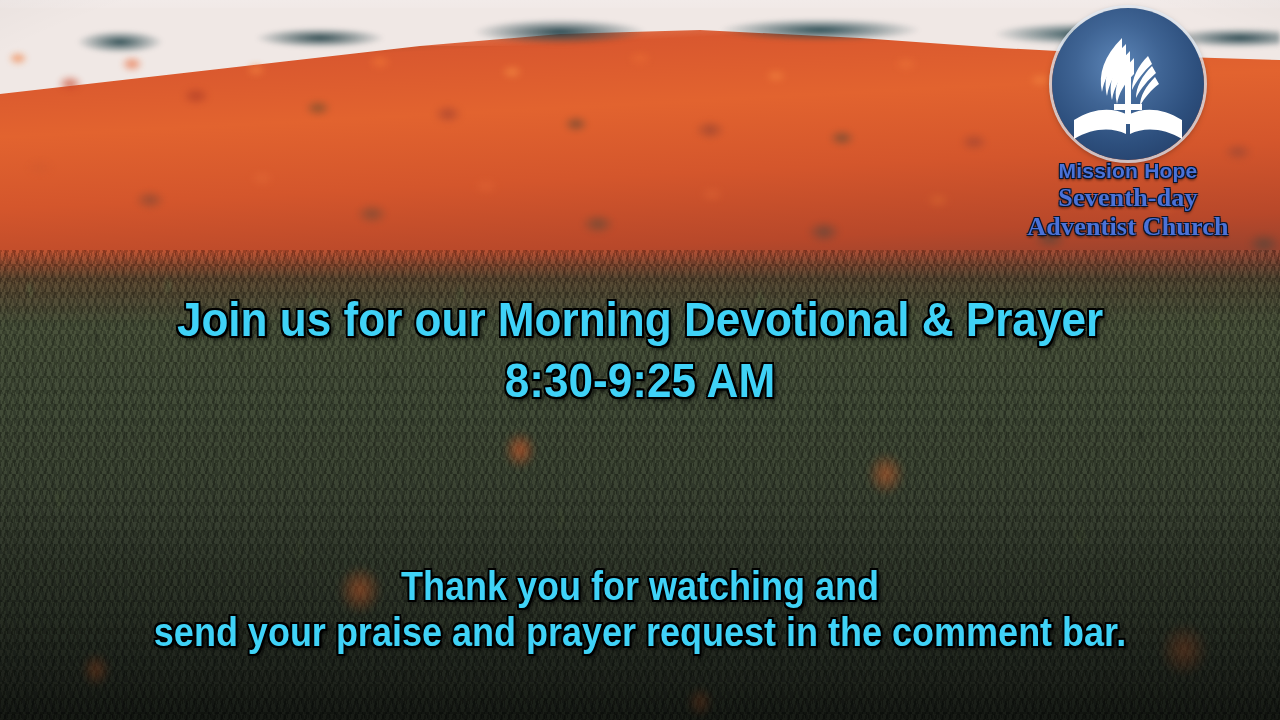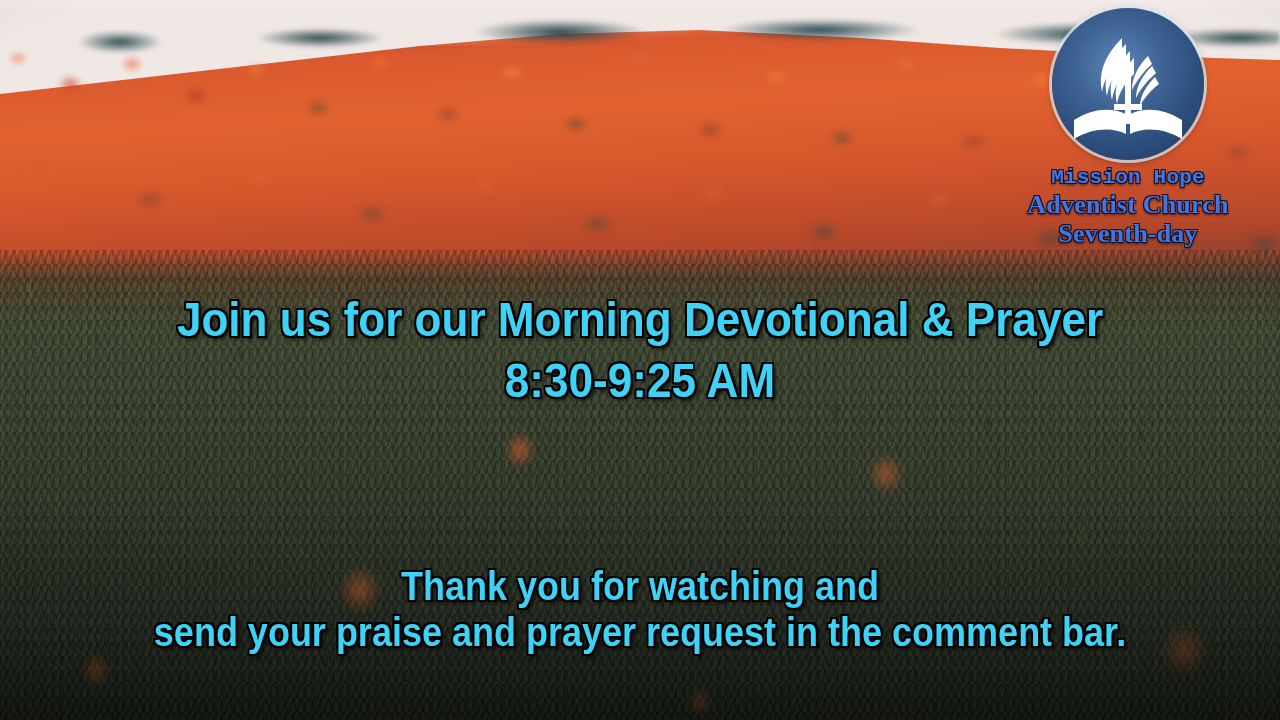--- a/index.html
+++ b/index.html
@@ -202,23 +202,22 @@
     color: #4a72d8;
     line-height: 1.04;
     text-shadow:
       1px 1px 0 #0a1630, -1px 1px 0 #0a1630,
       1px -1px 0 #0a1630, -1px -1px 0 #0a1630,
       0 2px 3px rgba(0,0,0,.75);
     letter-spacing: .2px;
     white-space: nowrap;
   }
   #logo-line-1 {
-    font-family: Liberation Mono, monospace;
+    font-family: Liberation Sans, sans-serif;
     font-size: 21px;
-    margin-top: 7px;
   }
   #logo-line-2, #logo-line-3 {
     font-family: "Liberation Serif", serif;
     font-size: 26px;
     margin-top: 2px;
   }
 
   
   .caption {
     position: absolute;
@@ -277,22 +276,22 @@
           <path d="M82 50 C 66 66, 61 80, 65 96 C 67 85, 72 76, 82 66 Z"></path>
 
           <path d="M96 48 C 86 58, 80 70, 80 82 C 85 72, 92 63, 100 56 Z"></path>
           <path d="M100 58 C 90 68, 84 79, 84 90 C 89 80, 96 72, 104 65 Z"></path>
           <path d="M103 69 C 94 78, 88 88, 88 98 C 93 89, 99 82, 107 76 Z"></path>
         </g>
       </svg>
     </div>
 
     <div class="logo-line" id="logo-line-1">Mission Hope</div>
+    <div class="logo-line" id="logo-line-2">Seventh-day</div>
     <div class="logo-line" id="logo-line-3">Adventist Church</div>
-    <div class="logo-line" id="logo-line-2">Seventh-day</div>
   </div>
 
   <div class="caption" id="caption-top">Join us for our Morning Devotional &amp; Prayer</div>
 
   <div class="caption" id="caption-time">8:30-9:25 AM</div>
 
   <div class="caption" id="caption-thanks">Thank you for watching and</div>
 
   <div class="caption" id="caption-request">send your praise and prayer request in the comment bar.</div>
 

